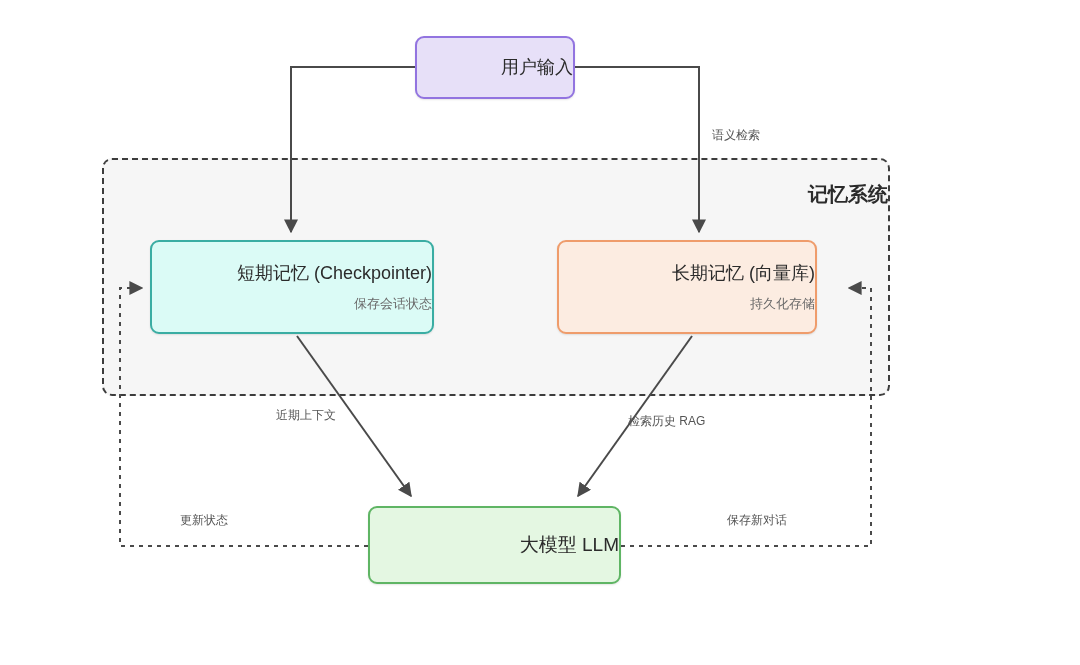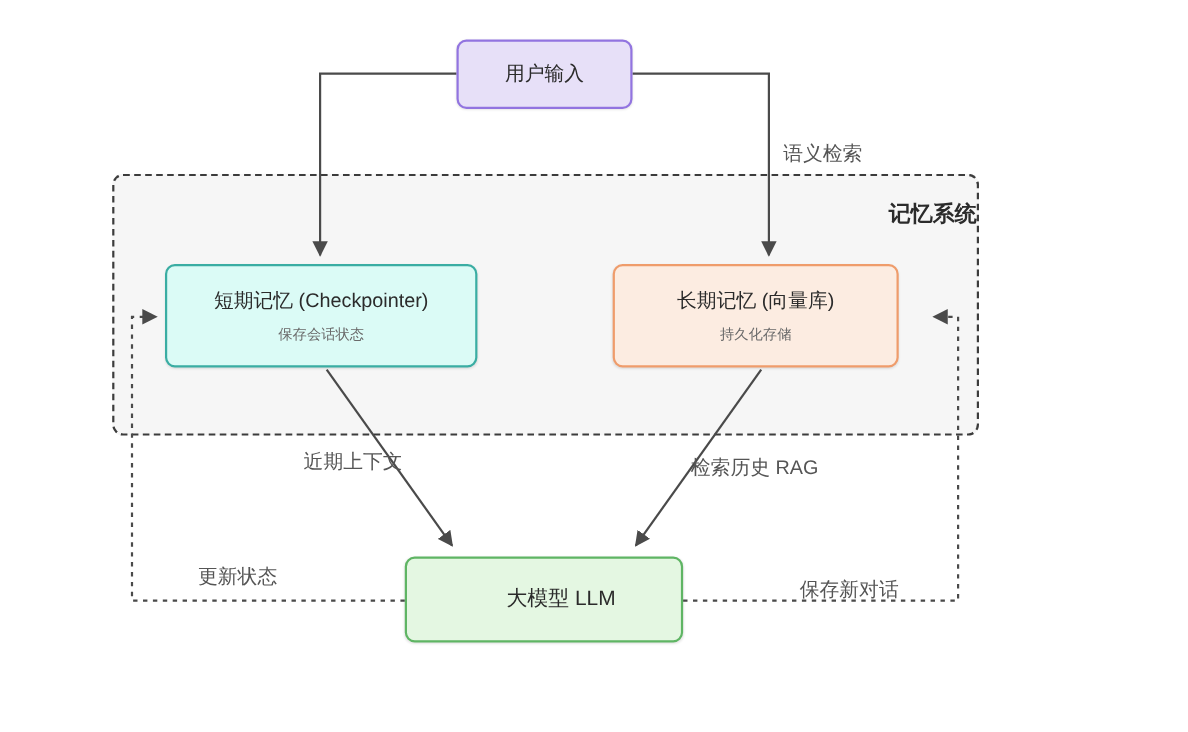--- a/index.html
+++ b/index.html
@@ -23,21 +23,21 @@
     top: 0;
     width: 1080px;
     height: 665px;
   }
   .node {
     position: absolute;
     box-sizing: border-box;
     border-radius: 9px;
     display: flex;
     flex-direction: column;
-    align-items: center;
+    align-items: flex-end;
     justify-content: center;
     text-align: center;
     box-shadow: 0 1px 2px rgba(0,0,0,0.10);
   }
   .node .title {
     font-size: 18px;
     color: #2b2b2b;
     line-height: 1.35;
     white-space: nowrap;
   }
@@ -104,29 +104,29 @@
     top: 21px;
     left: 0;
     right: 0;
     text-align: right;
     font-size: 20px;
     font-weight: bold;
     color: #2b2b2b;
   }
   .edge-label {
     position: absolute;
-    font-size: 18px;
+    font-size: 12px;
     color: #555555;
     white-space: nowrap;
   }
   #label-semantic-retrieval { left: 712px; top: 127px; }
   #label-recent-context     { left: 276px; top: 407px; }
   #label-retrieve-history   { left: 628px; top: 413px; }
   #label-update-state       { left: 180px; top: 512px; }
-  #label-save-dialog        { left: 727px; top: 512px; margin-top: 12px; }
+  #label-save-dialog        { left: 727px; top: 512px; }
 </style>
 </head>
 <body>
 
 <div id="canvas">
 
   <div id="cluster-memory-system">
     <div class="cluster-title">记忆系统</div>
   </div>
 

